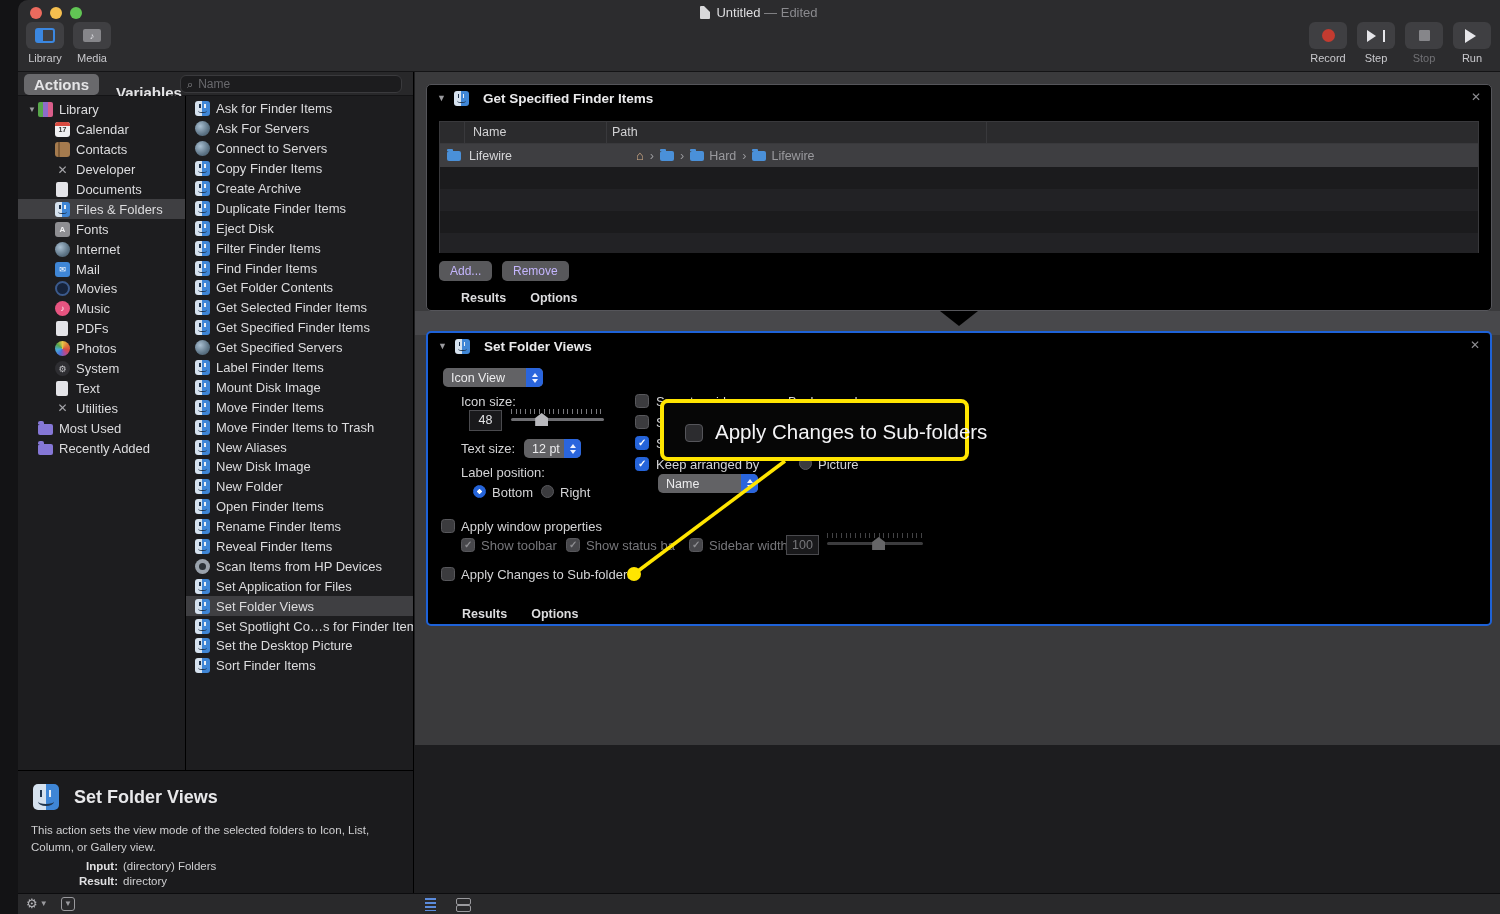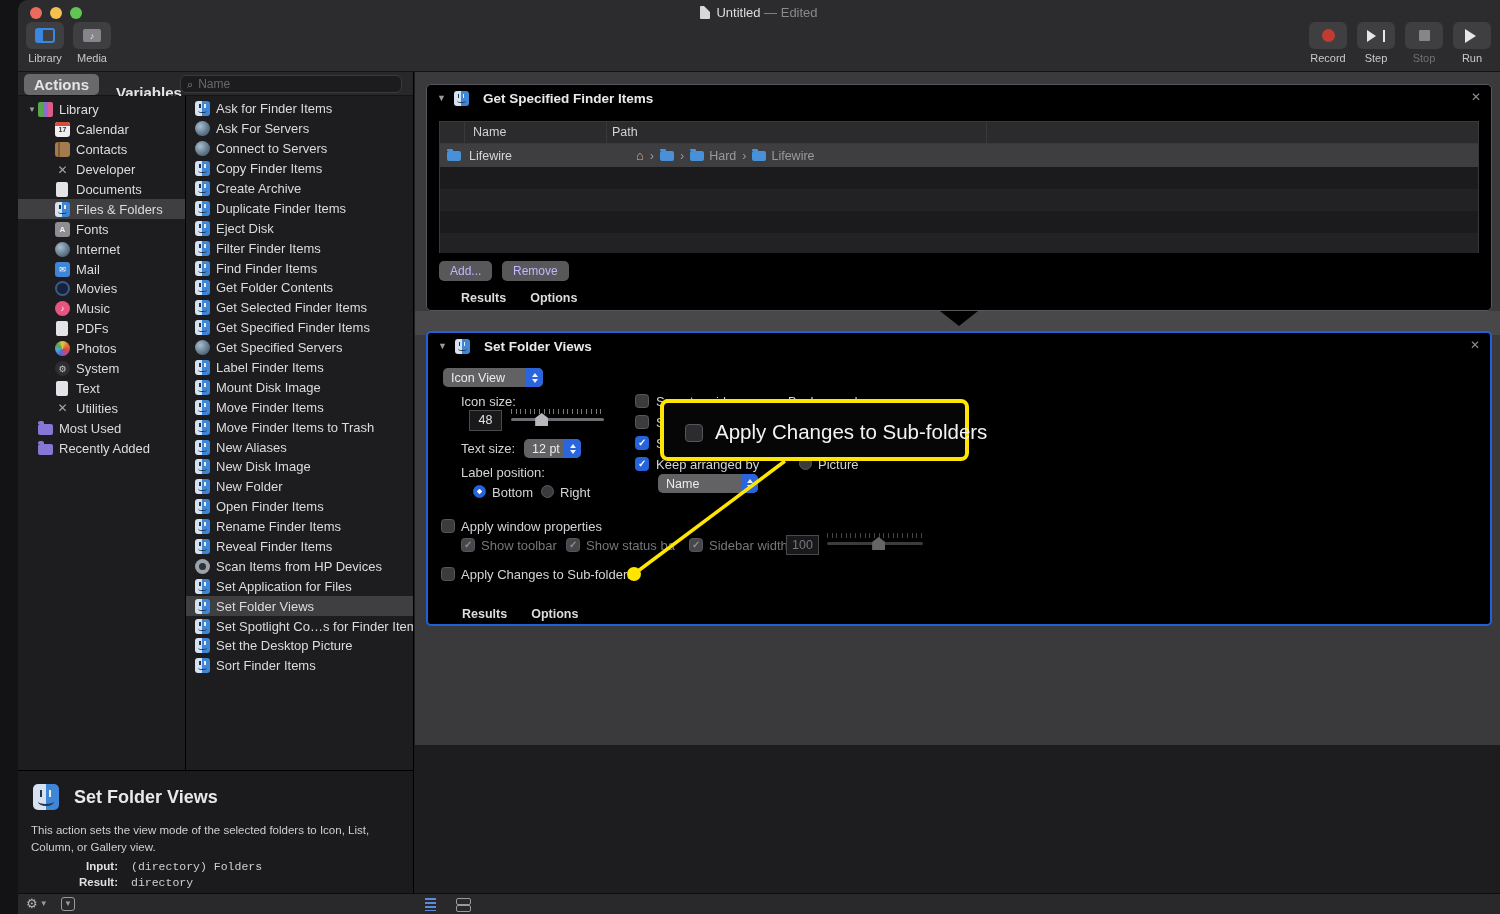--- a/index.html
+++ b/index.html
@@ -82,21 +82,21 @@
   
   .desc-panel { position:absolute; left:0; bottom:0; width:100%; height:123px; background:#1b1b1d; border-top:1px solid #000; }
   .desc-panel .big-finder { position:absolute; left:15px; top:13px; width:26px; height:26px; border-radius:5px; }
   .desc-panel .big-finder::before { left:7px; top:6px; width:2px; height:7px; box-shadow:9px 0 0 #e8eef5; }
   .desc-panel .big-finder::after { left:5px; top:13px; width:16px; height:7px; border-bottom:2px solid #20344c; }
   .desc-title { position:absolute; left:56px; top:16px; font-size:18px; font-weight:bold; color:#e8e8ea; }
   .desc-body { position:absolute; left:13px; top:51px; width:378px; font-size:11.5px; color:#cfcfd1; line-height:1.45; }
   .desc-io { position:absolute; left:0; top:89px; width:100%; font-size:11.5px; color:#cfcfd1; }
   .desc-io .row { display:flex; margin-bottom:3px; }
   .desc-io .lbl { width:100px; text-align:right; font-weight:bold; color:#e0e0e2; }
-  .desc-io .val { margin-left:13px;font-family:Liberation Mono, monospace; }
+  .desc-io .val { margin-left:5px; }
 
   
   .workflow { position:absolute; left:397px; top:72px; right:0; height:673px; background:#3a3a3c; }
   .block { position:absolute; left:11px; width:1066px; background:#000; border-radius:5px; }
   .blk-head { position:absolute; left:0; top:0; height:26px; display:flex; align-items:center; }
   .blk-tri { margin-left:10px; font-size:9px; color:#9a9a9e; }
   .blk-ic { margin-left:8px; }
   .blk-title { margin-left:8px; font-size:13.5px; font-weight:bold; color:#eaeaec; }
   .blk-close { position:absolute; right:10px; top:5px; font-size:12px; color:#8e8e92; }
 

